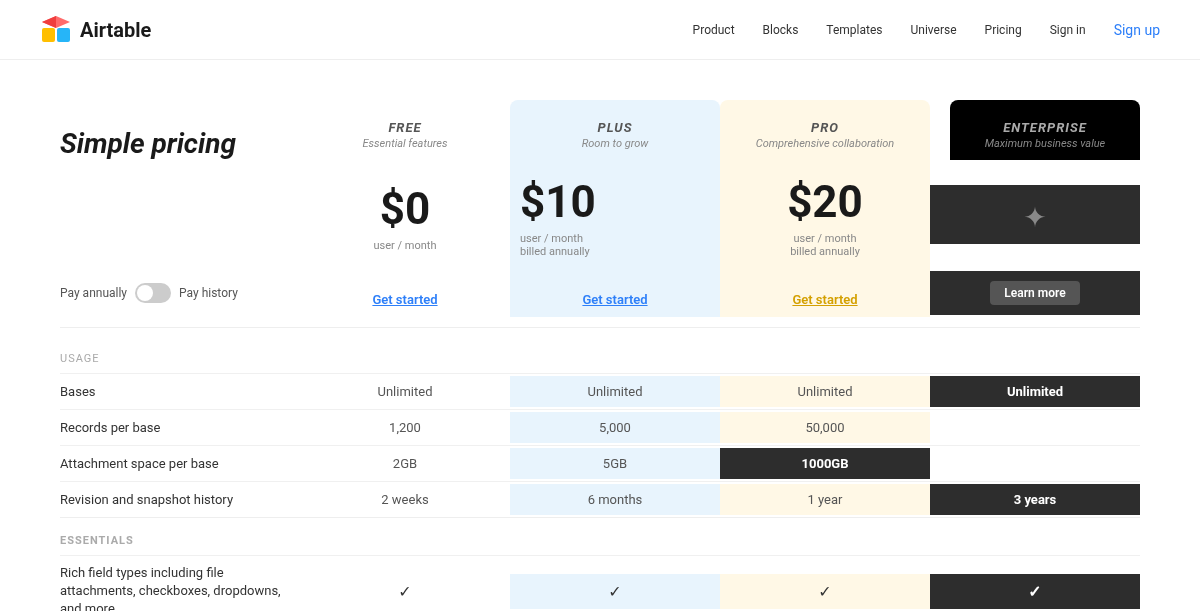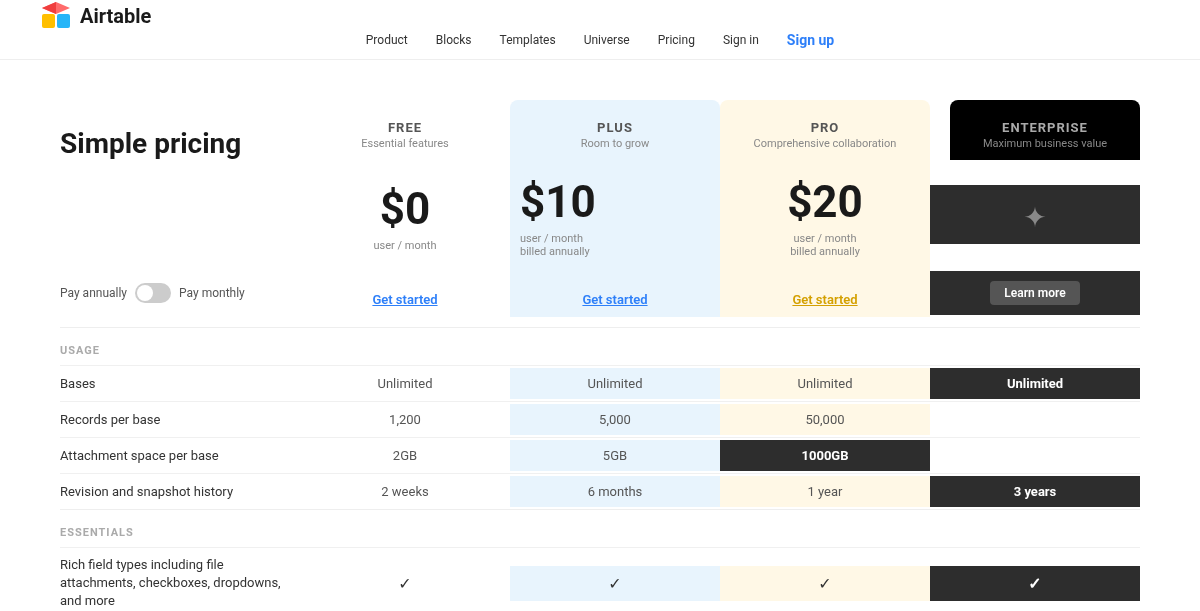--- a/index.html
+++ b/index.html
@@ -1,25 +1,25 @@
 <!DOCTYPE html>
 <html><head>
   <meta charset="utf-8">
   <style>
     * { box-sizing: border-box; margin: 0; padding: 0; }
     body { font-family: -apple-system, BlinkMacSystemFont, 'Segoe UI', Roboto, sans-serif; background: #fff; color: #333; font-size: 14px; }
 
     
-    nav { display: flex; align-items: center; padding: 0 40px; height: 60px; border-bottom: 1px solid #eee; flex-direction: column; }
+    nav { display: flex; align-items: center; padding: 0 40px; height: 60px; border-bottom: 1px solid #eee; }
     .logo { display: flex; align-items: center; gap: 8px; margin-right: auto; }
     .logo-icon { width: 32px; height: 32px; }
     .logo-text { font-size: 20px; font-weight: 700; color: #1a1a1a; }
     .nav-links { display: flex; gap: 28px; align-items: center; }
     .nav-link { color: #333; text-decoration: none; font-size: 12px; }
-    .nav-signup { color: #2d7ff9; text-decoration: none; font-size: 14px; font-weight: 700; }
+    .nav-signup { color: #2d7ff9; text-decoration: none; font-size: 14px; font-weight: 400; }
 
     
     .main { padding: 40px 60px; max-width: 1200px; margin: 0 auto; }
 
     .plan-col { text-align: center; padding: 20px 10px 10px; }
     .plan-col.plus-col { background: #e8f4fd; border-radius: 8px 8px 0 0; }
     .plan-col.pro-col { background: #fff8e6; border-radius: 8px 8px 0 0; }
     .plan-col.enterprise-col { background: #000000; border-radius: 8px 8px 0 0; margin-left: 20px; }
 
     .plan-name { font-size: 13px; font-weight: 700; letter-spacing: 1px; color: #555; }
@@ -64,21 +64,21 @@
     <a class="nav-link">Templates</a>
     <a class="nav-link">Universe</a>
     <a class="nav-link">Pricing</a>
     <a class="nav-link">Sign in</a>
     <a class="nav-signup">Sign up</a>
   </div>
 </nav>
 
 <div class="main">
 
-  <div style="display:grid; grid-template-columns: 240px 1fr 1fr 1fr 1fr; gap:0; align-items:end; padding-bottom:0;">
+  <div style="display:grid; grid-template-columns: 240px 1fr 1fr 1fr 1fr; gap:0; align-items:end; padding-bottom:0;font-style:italic;">
     <div>
       <span style="font-size:28px; font-weight:700; color:#1a1a1a;">Simple pricing</span>
     </div>
 
     <div class="plan-col">
       <div class="plan-name">FREE</div>
       <div class="plan-subtitle">Essential features</div>
     </div>
 
     <div class="plan-col plus-col">
@@ -122,42 +122,42 @@
     </div>
   </div>
 
   <div style="display:grid; grid-template-columns: 240px 1fr 1fr 1fr 1fr; gap:0; align-items:center;">
 
     <div style="display:flex; align-items:center; gap:8px; padding: 10px 0;">
       <span style="font-size:12px; color:#555;">Pay annually</span>
       <div class="toggle-switch">
         <div class="toggle-knob"></div>
       </div>
-      <span style="font-size:12px; color:#555;">Pay monthly</span>
+      <span style="font-size:12px; color:#555;">Pay history</span>
     </div>
 
     <div style="text-align:center; padding:10px;">
       <a class="plan-cta blue underline">Get started</a>
     </div>
 
     <div style="text-align:center; padding:10px; background:#e8f4fd;">
       <a class="plan-cta blue underline">Get started</a>
     </div>
 
     <div style="text-align:center; padding:10px; background:#fff8e6;">
       <a class="plan-cta" style="color:#d4a000; text-decoration:underline;">Get started</a>
     </div>
 
     <div style="text-align:center; padding:10px; background:#2d2d2d;">
       <a class="enterprise-cta" style="color:#fff; background:#555; padding:5px 14px; border-radius:4px; font-size:12px; font-weight:600; text-decoration:none; display:inline-block;">Learn more</a>
     </div>
   </div>
 
   <div style="margin-top:10px;">
-    <div style="font-size:11px; font-weight:700; letter-spacing:1px; color:#aaa; text-transform:uppercase; padding:16px 0 8px; border-top:1px solid #eee;">USAGE</div>
+    <div style="font-size:11px; font-weight:400; letter-spacing:1px; color:#aaa; text-transform:uppercase; padding:24px 0 8px; border-top:1px solid #eee;">USAGE</div>
 
     <div class="feature-row">
       <div class="feature-label">Bases</div>
       <div class="feature-val">Unlimited</div>
       <div class="feature-val plus-bg">Unlimited</div>
       <div class="feature-val pro-bg">Unlimited</div>
       <div class="feature-val ent-bg" style="font-weight:700;">Unlimited</div>
     </div>
 
     <div class="feature-row">

